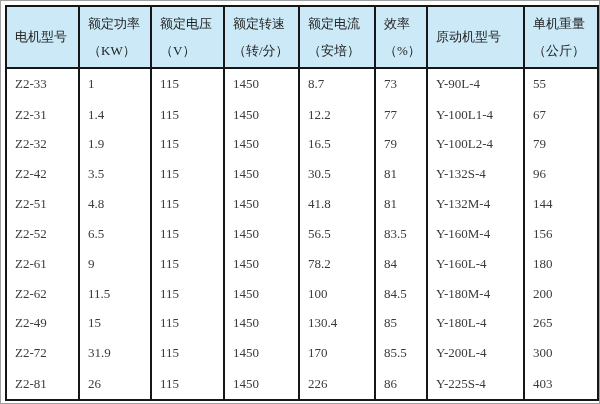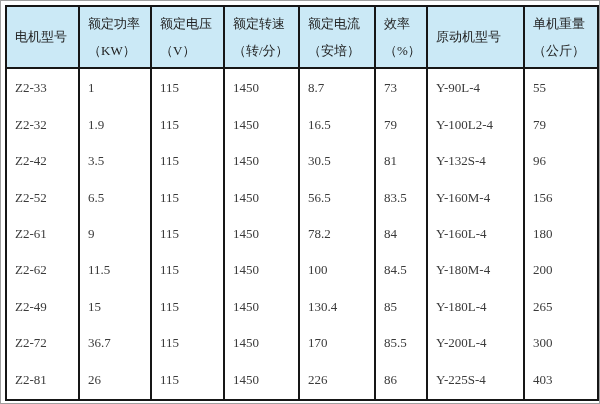--- a/index.html
+++ b/index.html
@@ -134,40 +134,60 @@
           <td>Z2-33</td>
           <td>1</td>
           <td>115</td>
           <td>1450</td>
           <td>8.7</td>
           <td>73</td>
           <td>Y-90L-4</td>
           <td>55</td>
         </tr>
         <tr>
+          <td>Z2-31</td>
+          <td>1.4</td>
+          <td>115</td>
+          <td>1450</td>
+          <td>12.2</td>
+          <td>77</td>
+          <td>Y-100L1-4</td>
+          <td>67</td>
+        </tr>
+        <tr>
           <td>Z2-32</td>
           <td>1.9</td>
           <td>115</td>
           <td>1450</td>
           <td>16.5</td>
           <td>79</td>
           <td>Y-100L2-4</td>
           <td>79</td>
         </tr>
         <tr>
           <td>Z2-42</td>
           <td>3.5</td>
           <td>115</td>
           <td>1450</td>
           <td>30.5</td>
           <td>81</td>
           <td>Y-132S-4</td>
           <td>96</td>
         </tr>
         <tr>
+          <td>Z2-51</td>
+          <td>4.8</td>
+          <td>115</td>
+          <td>1450</td>
+          <td>41.8</td>
+          <td>81</td>
+          <td>Y-132M-4</td>
+          <td>144</td>
+        </tr>
+        <tr>
           <td>Z2-52</td>
           <td>6.5</td>
           <td>115</td>
           <td>1450</td>
           <td>56.5</td>
           <td>83.5</td>
           <td>Y-160M-4</td>
           <td>156</td>
         </tr>
         <tr>
@@ -195,21 +215,21 @@
           <td>15</td>
           <td>115</td>
           <td>1450</td>
           <td>130.4</td>
           <td>85</td>
           <td>Y-180L-4</td>
           <td>265</td>
         </tr>
         <tr>
           <td>Z2-72</td>
-          <td>36.7</td>
+          <td>31.9</td>
           <td>115</td>
           <td>1450</td>
           <td>170</td>
           <td>85.5</td>
           <td>Y-200L-4</td>
           <td>300</td>
         </tr>
         <tr>
           <td>Z2-81</td>
           <td>26</td>

